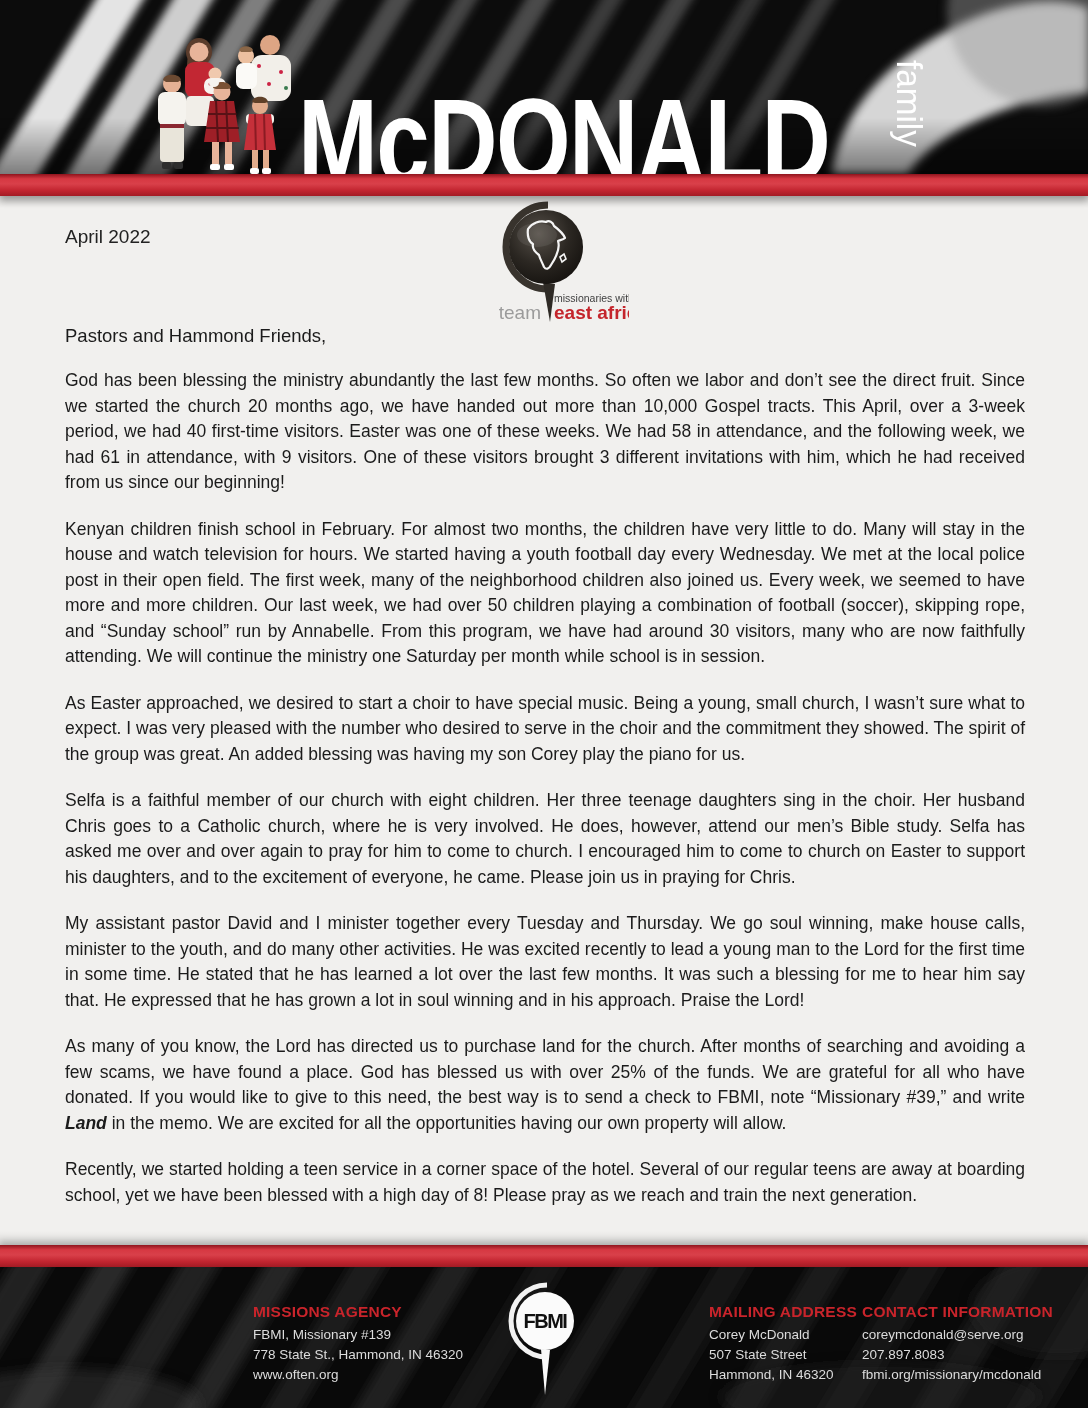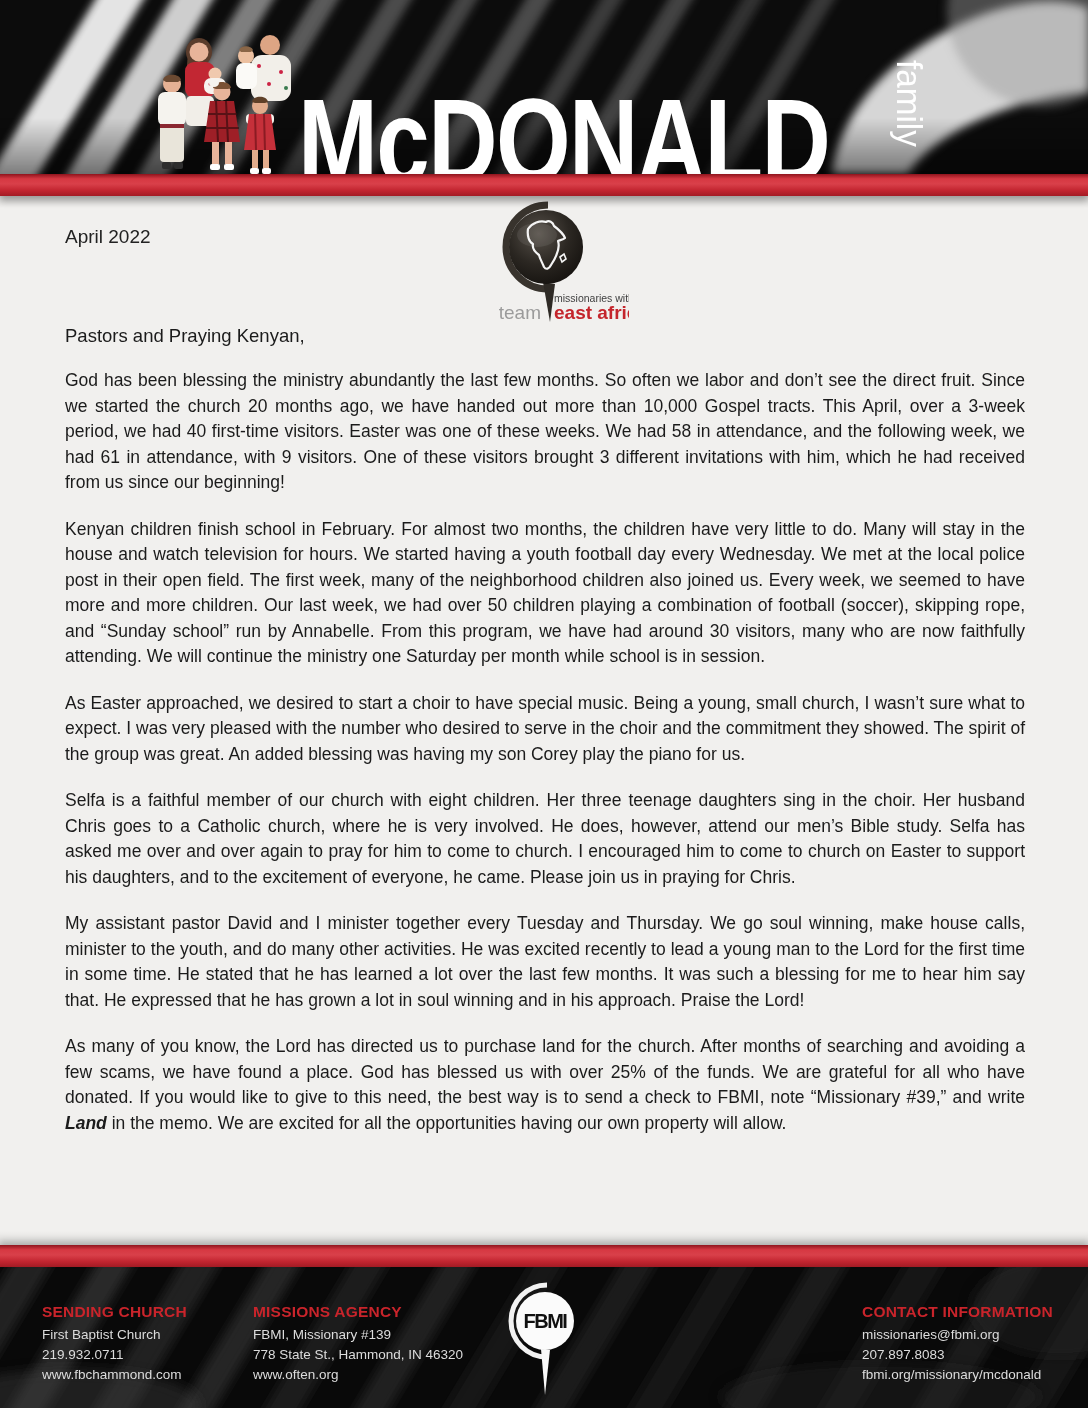--- a/index.html
+++ b/index.html
@@ -170,28 +170,29 @@
         <path d="M 69,31 C 73,25 81,22 87,24 C 90,22 94,24 95,28 C 99,31 104,35 106,40 C 104,42 101,42 99,43 C 101,49 98,58 92,67 C 90,71 87,72 85,69 C 83,64 81,61 80,57 C 76,54 73,50 74,46 C 70,44 68,38 69,31 Z" fill="none" stroke="#f5f5f5" stroke-width="2.2" stroke-linejoin="round"></path>
         <path d="M 101,59 L 105,56 L 107,61 L 103,64 Z" fill="none" stroke="#f5f5f5" stroke-width="1.6"></path>
       </g>
       <text x="95" y="104" font-size="10.5" fill="#3f3f3f" font-family="Liberation Sans, sans-serif">missionaries with</text>
       <text x="82" y="121" font-size="19" fill="#9b9b9b" text-anchor="end" font-family="Liberation Sans, sans-serif">team</text>
       <text x="95" y="121" font-size="19" font-weight="bold" fill="#c4252c" font-family="Liberation Sans, sans-serif">east africa</text>
     </svg>
 
     <div class="letter-inner">
       <div class="date">April 2022</div>
-      <div class="greeting">Pastors and Praying Kenyan,</div>
+      <div class="greeting">Pastors and Hammond Friends,</div>
 
       <p class="para">God has been blessing the ministry abundantly the last few months. So often we labor and don’t see the direct fruit. Since we started the church 20 months ago, we have handed out more than 10,000 Gospel tracts. This April, over a 3-week period, we had 40 first-time visitors. Easter was one of these weeks. We had 58 in attendance, and the following week, we had 61 in attendance, with 9 visitors. One of these visitors brought 3 different invitations with him, which he had received from us since our beginning!</p>
       <p class="para">Kenyan children finish school in February. For almost two months, the children have very little to do. Many will stay in the house and watch television for hours. We started having a youth football day every Wednesday. We met at the local police post in their open field. The first week, many of the neighborhood children also joined us. Every week, we seemed to have more and more children. Our last week, we had over 50 children playing a combination of football (soccer), skipping rope, and “Sunday school” run by Annabelle. From this program, we have had around 30 visitors, many who are now faithfully attending. We will continue the ministry one Saturday per month while school is in session.</p>
       <p class="para">As Easter approached, we desired to start a choir to have special music. Being a young, small church, I wasn’t sure what to expect. I was very pleased with the number who desired to serve in the choir and the commitment they showed. The spirit of the group was great. An added blessing was having my son Corey play the piano for us.</p>
       <p class="para">Selfa is a faithful member of our church with eight children. Her three teenage daughters sing in the choir. Her husband Chris goes to a Catholic church, where he is very involved. He does, however, attend our men’s Bible study. Selfa has asked me over and over again to pray for him to come to church. I encouraged him to come to church on Easter to support his daughters, and to the excitement of everyone, he came. Please join us in praying for Chris.</p>
       <p class="para">My assistant pastor David and I minister together every Tuesday and Thursday. We go soul winning, make house calls, minister to the youth, and do many other activities. He was excited recently to lead a young man to the Lord for the first time in some time. He stated that he has learned a lot over the last few months. It was such a blessing for me to hear him say that. He expressed that he has grown a lot in soul winning and in his approach. Praise the Lord!</p>
       <p class="para"><span>As many of you know, the Lord has directed us to purchase land for the church. After months of searching and avoiding a few scams, we have found a place. God has blessed us with over 25% of the funds. We are grateful for all who have donated. If you would like to give to this need, the best way is to send a check to FBMI, note “Missionary #39,” and write </span><span class="it">Land</span><span> in the memo. We are excited for all the opportunities having our own property will allow.</span></p>
+      <p class="para">Recently, we started holding a teen service in a corner space of the hotel. Several of our regular teens are away at boarding school, yet we have been blessed with a high day of 8! Please pray as we reach and train the next generation.</p>
     </div>
   </div>
 
   <div class="red-stripe bottom"></div>
 
   <div class="footer">
     <svg class="zebra" viewBox="0 0 1088 141" preserveAspectRatio="none" aria-hidden="true">
       <defs>
         <filter id="fblur" x="-20%" y="-20%" width="140%" height="140%">
             <feGaussianBlur stdDeviation="6"></feGaussianBlur>
@@ -214,45 +215,45 @@
         <rect x="1095" y="-20" width="40" height="190" fill="#202020" opacity="0.6"></rect>
         <rect x="1190" y="-20" width="42" height="190" fill="#262626" opacity="0.6"></rect>
       </g>
       <g filter="url(#fblur)">
         <ellipse cx="70" cy="138" rx="130" ry="36" fill="#3a3a3a" opacity="0.45"></ellipse>
         <ellipse cx="880" cy="130" rx="160" ry="34" fill="#2b2b2b" opacity="0.4"></ellipse>
         <ellipse cx="1060" cy="40" rx="90" ry="50" fill="#242424" opacity="0.4"></ellipse>
       </g>
     </svg>
 
-    <div class="f-col f-col-1">
-      <div class="f-heading">SENDING CHURCH</div>
-      <div class="f-line">First Baptist Church</div>
-      <div class="f-line">219.932.0711</div>
-      <div class="f-line">www.fbchammond.com</div>
-    </div>
 
     <div class="f-col f-col-2">
       <div class="f-heading">MISSIONS AGENCY</div>
       <div class="f-line">FBMI, Missionary #139</div>
       <div class="f-line">778 State St., Hammond, IN  46320</div>
       <div class="f-line">www.often.org</div>
     </div>
 
     <svg class="fbmi-logo" viewBox="0 0 114 128">
       <g>
         <path d="M 60,10 A 36,36 0 1 0 60,82" stroke="#f2f2f2" stroke-width="5" fill="none"></path>
         <path d="M 54,74 L 58,120 L 63,75 Z" fill="#fafafa"></path>
         <circle cx="58" cy="46" r="29" fill="#fbfbfb"></circle>
       </g>
       <text x="58" y="53" font-size="20" font-weight="bold" letter-spacing="-1.5" text-anchor="middle" fill="#101010" font-family="Liberation Sans, sans-serif">FBMI</text>
     </svg>
 
+    <div class="f-col f-col-3">
+      <div class="f-heading">MAILING ADDRESS</div>
+      <div class="f-line">Corey McDonald</div>
+      <div class="f-line">507 State Street</div>
+      <div class="f-line">Hammond, IN  46320</div>
+    </div>
 
     <div class="f-col f-col-4">
       <div class="f-heading">CONTACT INFORMATION</div>
-      <div class="f-line">missionaries@fbmi.org</div>
+      <div class="f-line">coreymcdonald@serve.org</div>
       <div class="f-line">207.897.8083</div>
       <div class="f-line">fbmi.org/missionary/mcdonald</div>
     </div>
   </div>
 
 </div>
 
 </body></html>

